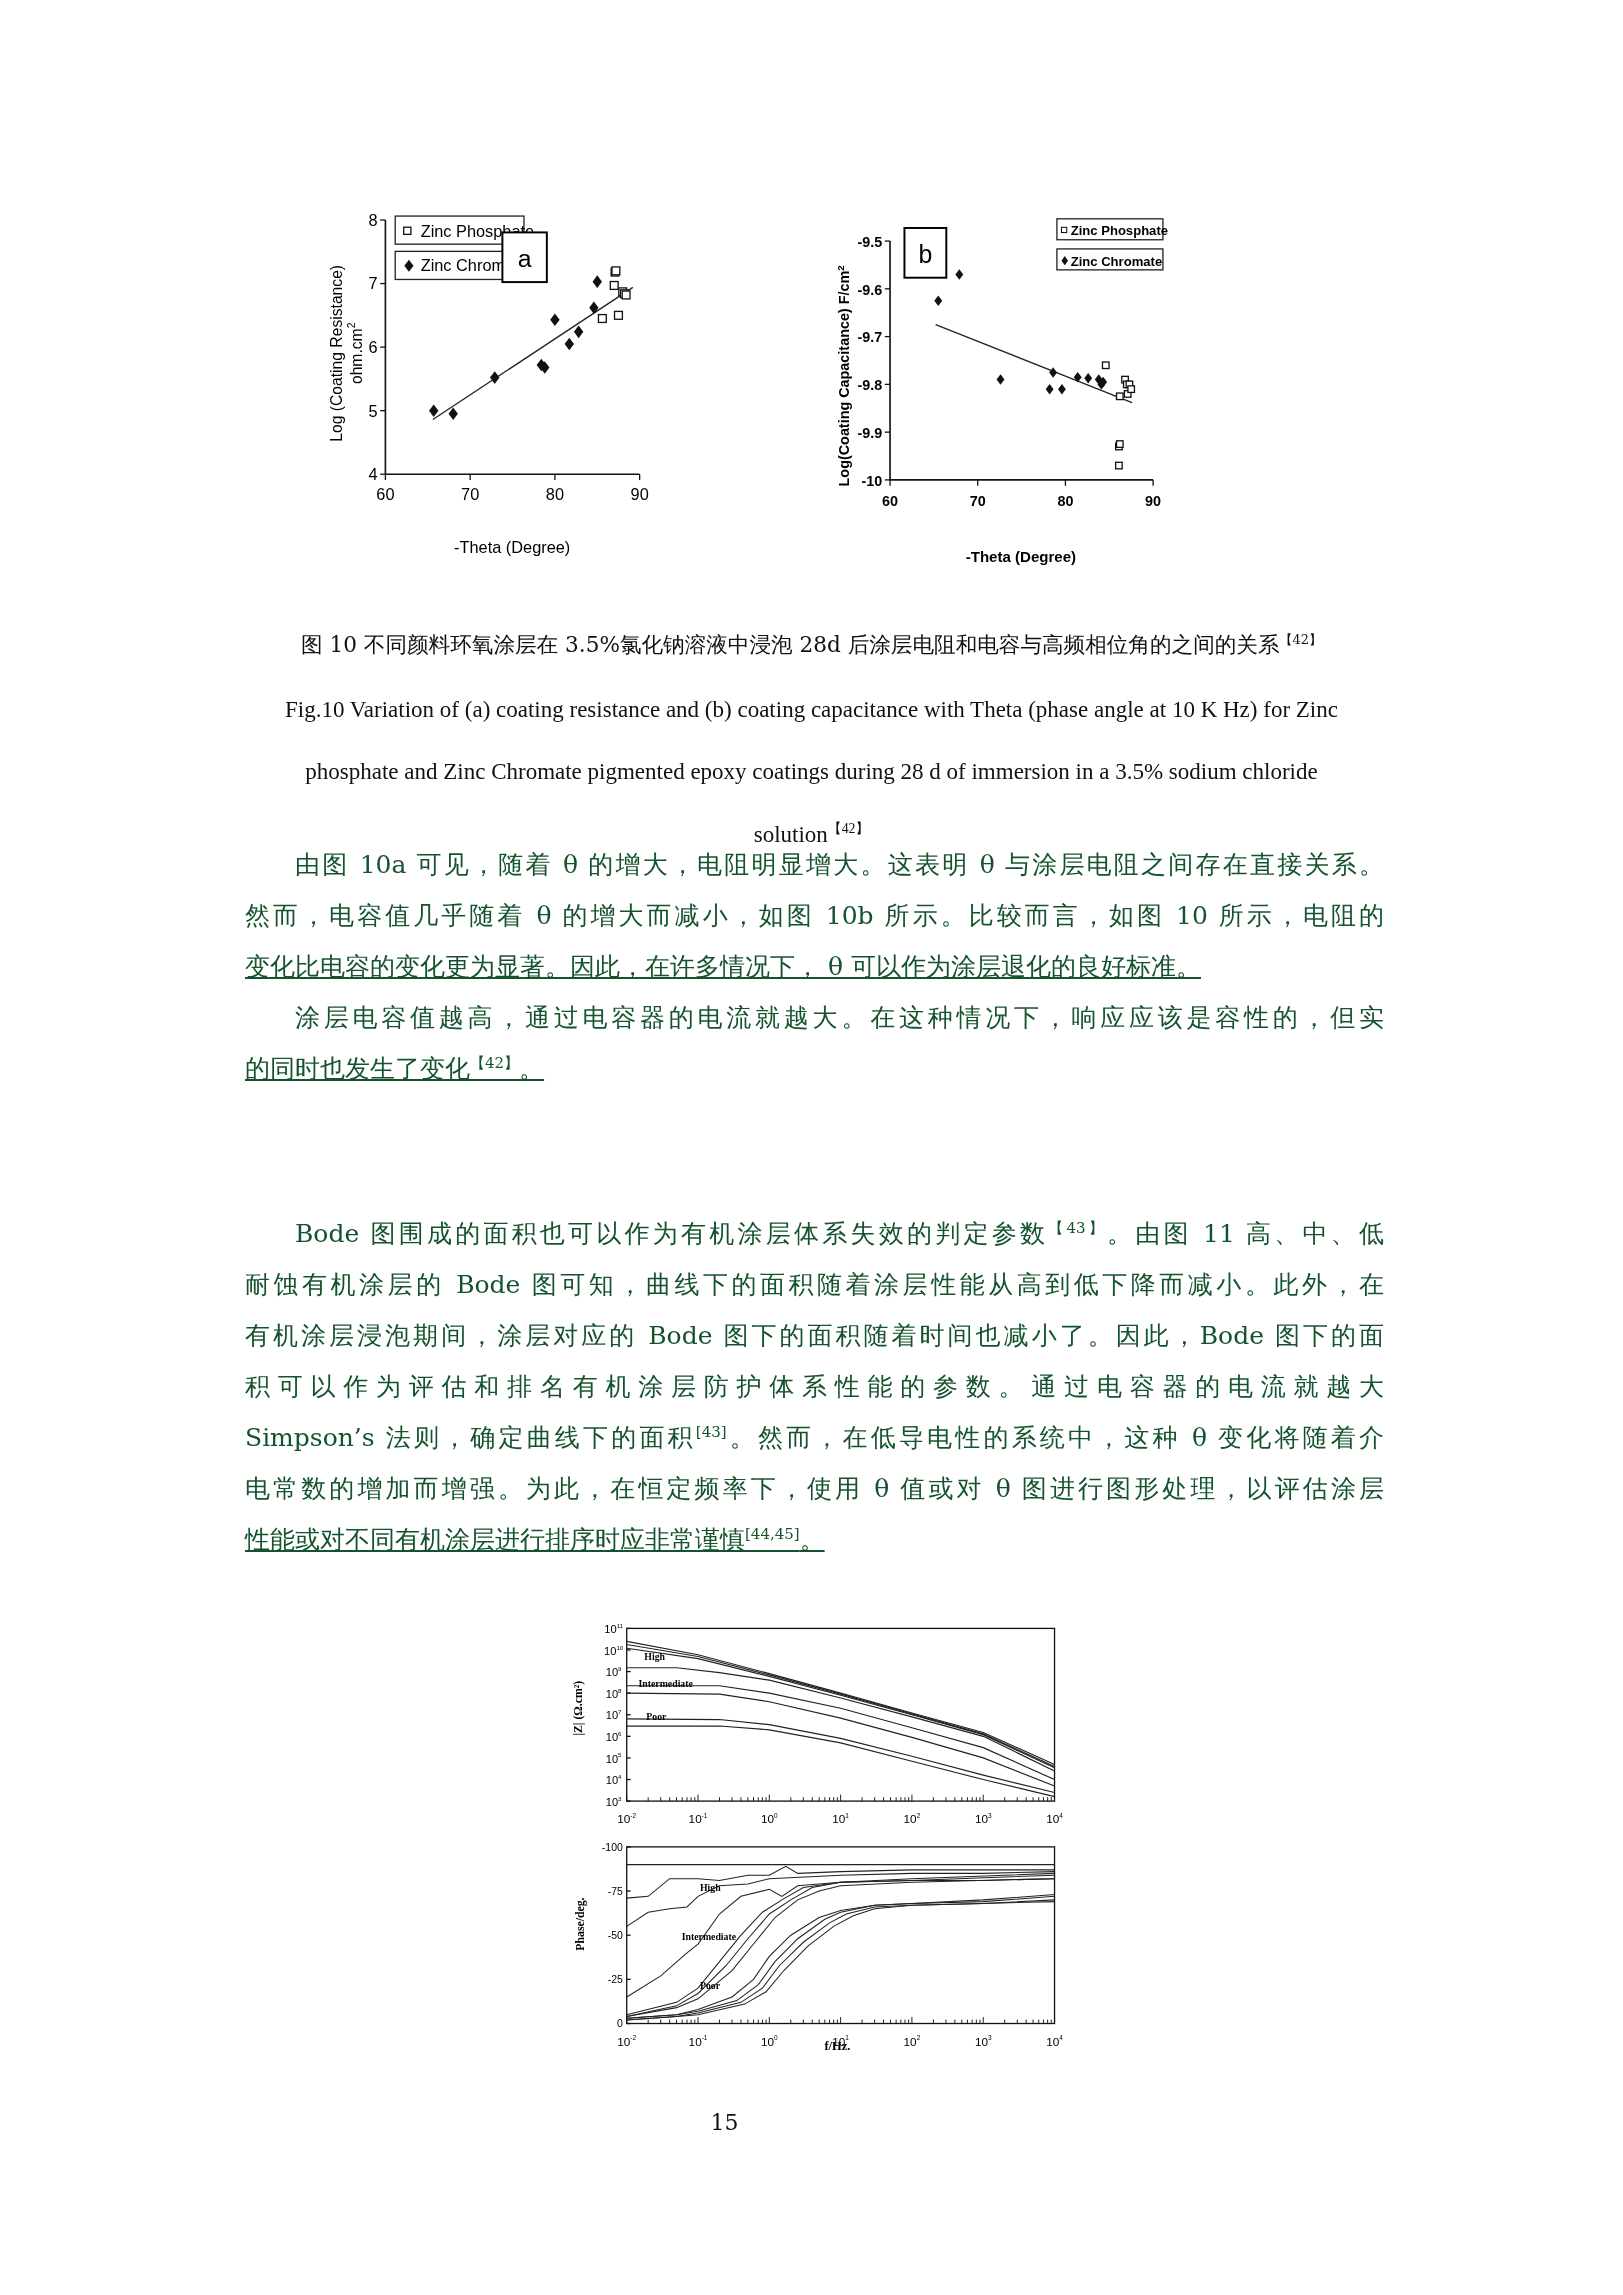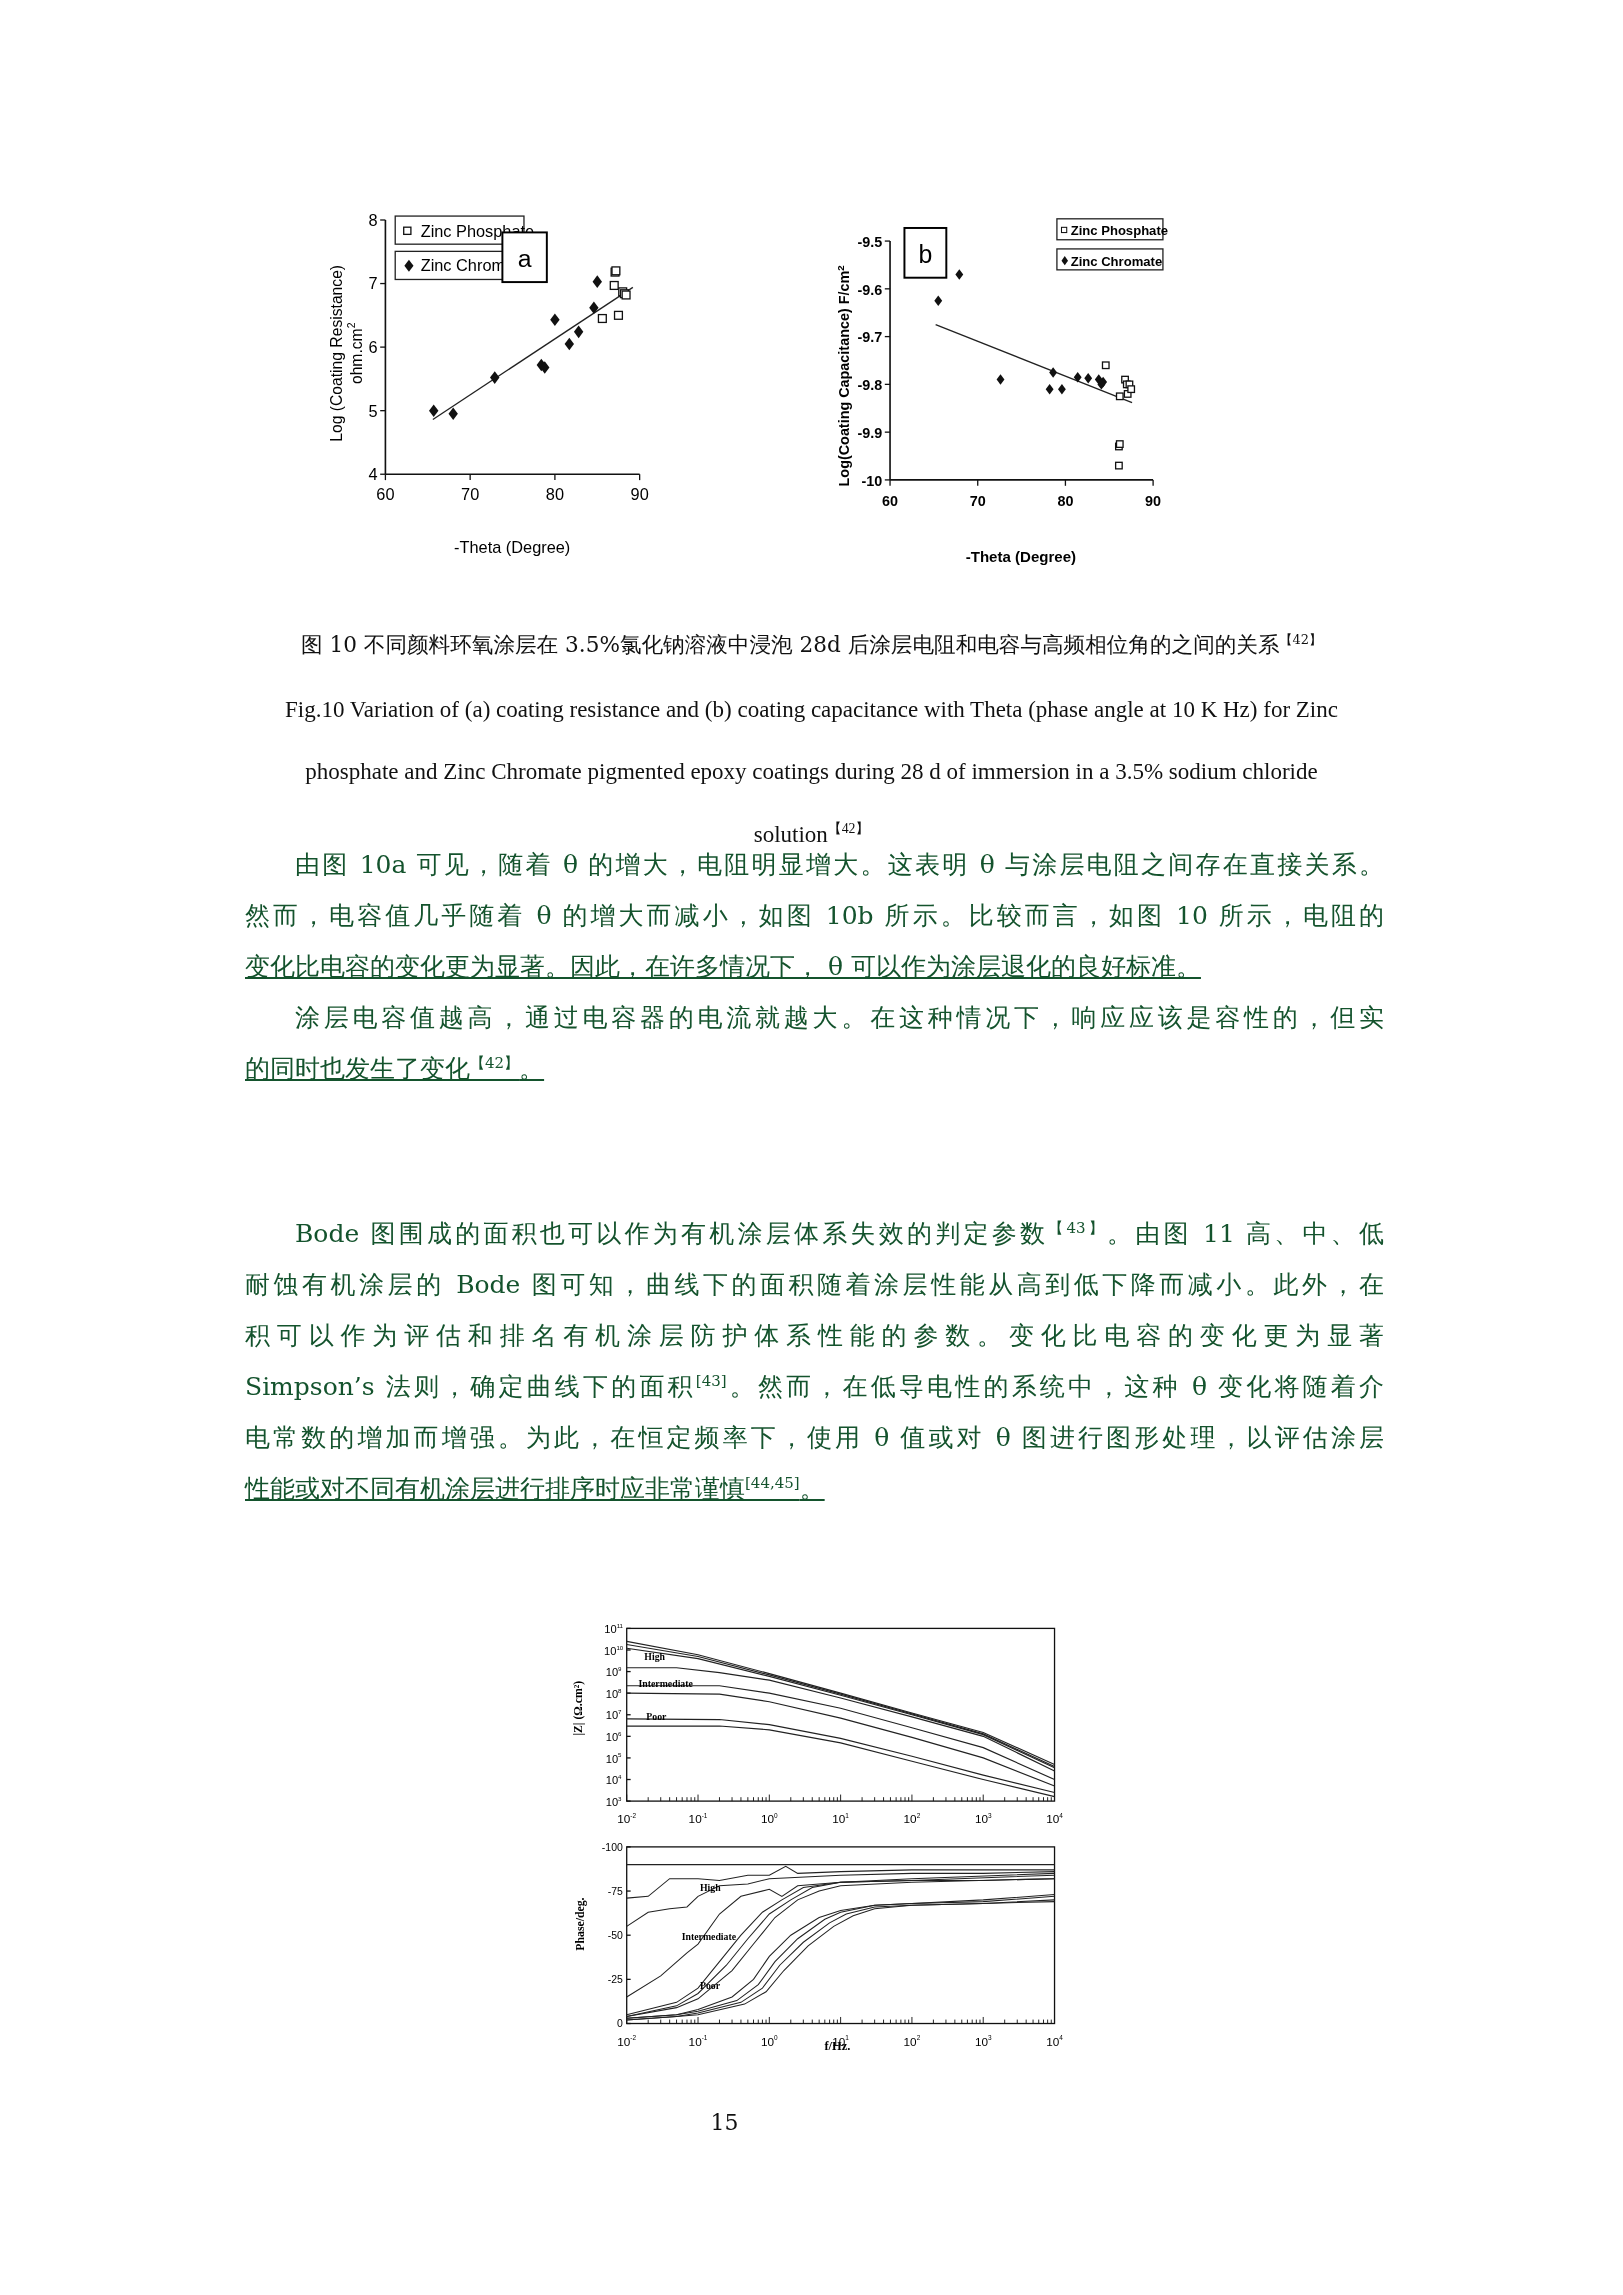--- a/index.html
+++ b/index.html
@@ -153,21 +153,22 @@
 </div>
 
 <div class="para" style="top:992px">
   <span class="line indent">涂层电容值越高，通过电容器的电流就越大。在这种情况下，响应应该是容性的，但实</span>
   <span class="line last"><span>的同时也发生了变化</span><sup>【42】</sup><span>。</span></span>
 </div>
 
 <div class="para" style="top:1208px">
   <span class="line indent"><span>Bode 图围成的面积也可以作为有机涂层体系失效的判定参数</span><sup>【43】</sup><span>。由图 11 高、中、低</span></span>
   <span class="line">耐蚀有机涂层的 Bode 图可知，曲线下的面积随着涂层性能从高到低下降而减小。此外，在</span>
-  <span class="line">积可以作为评估和排名有机涂层防护体系性能的参数。变化比电容的变化更为显著</span>
+  <span class="line">有机涂层浸泡期间，涂层对应的 Bode 图下的面积随着时间也减小了。因此，Bode 图下的面</span>
+  <span class="line">积可以作为评估和排名有机涂层防护体系性能的参数。通过电容器的电流就越大</span>
   <span class="line"><span>Simpson’s 法则，确定曲线下的面积</span><sup>[43]</sup><span>。然而，在低导电性的系统中，这种 θ 变化将随着介</span></span>
   <span class="line">电常数的增加而增强。为此，在恒定频率下，使用 θ 值或对 θ 图进行图形处理，以评估涂层</span>
   <span class="line last"><span>性能或对不同有机涂层进行排序时应非常谨慎</span><sup>[44,45]</sup><span>。</span></span>
 </div>
 
 <svg class="abs" style="left:569px;top:1597px" width="504" height="471" viewBox="0 0 770 720" id="chartBode">
   <g id="bodeZ">
       <rect x="88" y="48" width="654" height="264" fill="none" stroke="#111" stroke-width="2"></rect>
       <line x1="88" y1="312" x2="88" y2="302" stroke="#111" stroke-width="1.4"></line>
       <line x1="120.81226952737396" y1="312" x2="120.81226952737396" y2="306" stroke="#111" stroke-width="1.4"></line>

